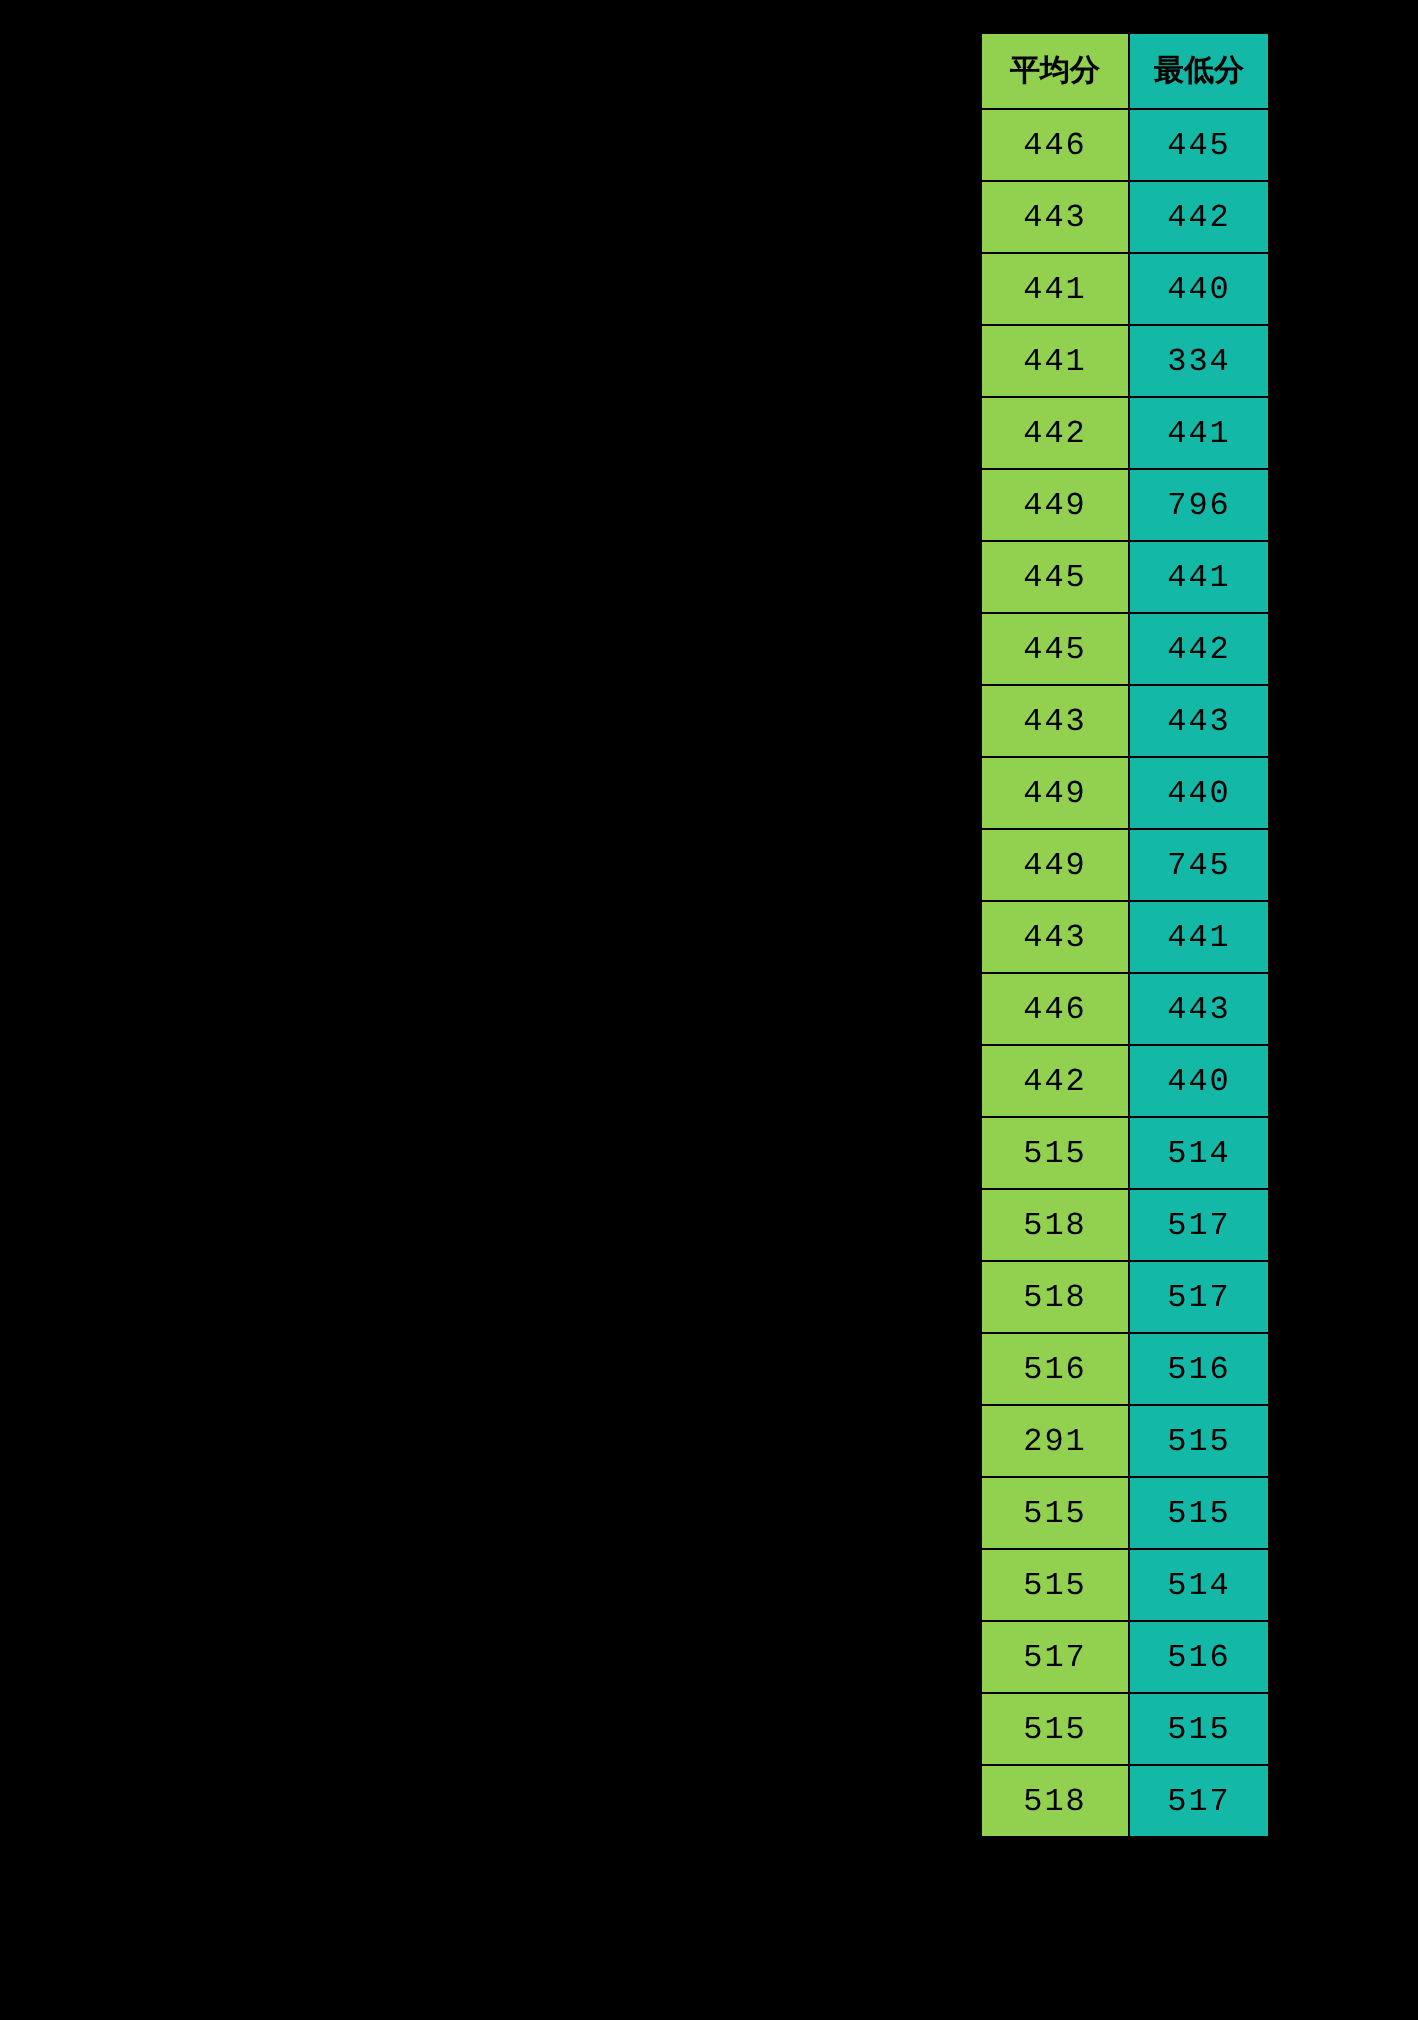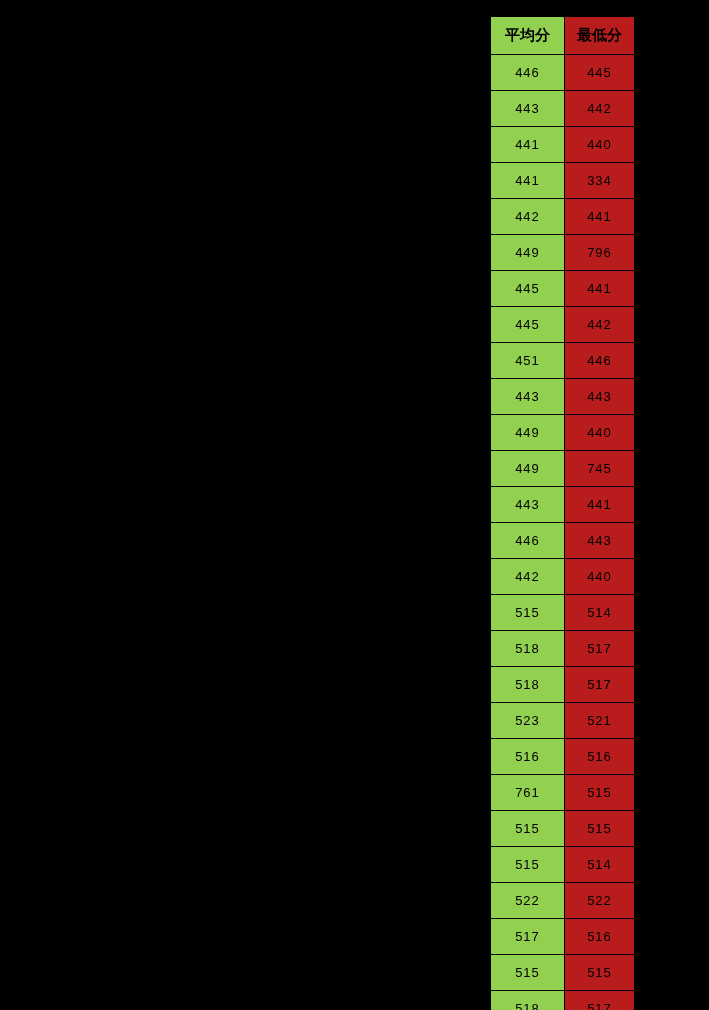--- a/index.html
+++ b/index.html
@@ -40,29 +40,29 @@
     height: 37px;
     font-family: "Liberation Serif", "DejaVu Serif", serif;
     font-size: 15px;
     font-weight: bold;
     color: #000000;
     letter-spacing: 0px;
   }
 
   #score-table tbody td {
     height: 35px;
-    font-family: Liberation Sans, sans-serif;
-    font-size: 13px;
+    font-family: Liberation Mono, monospace;
+    font-size: 16px;
     font-weight: normal;
     color: #000000;
     letter-spacing: 1px;
   }
 
   .cell-avg { background: #92D050; }
-  .cell-min { background: #b91c1c; }
+  .cell-min { background: #14b8a6; }
 </style>
 </head>
 <body>
 
 <table id="score-table">
   <colgroup>
     <col class="col-avg">
     <col class="col-min">
   </colgroup>
   <thead>
@@ -98,24 +98,20 @@
       </tr>
       <tr>
         <td class="cell-avg">445</td>
         <td class="cell-min">441</td>
       </tr>
       <tr>
         <td class="cell-avg">445</td>
         <td class="cell-min">442</td>
       </tr>
       <tr>
-        <td class="cell-avg">451</td>
-        <td class="cell-min">446</td>
-      </tr>
-      <tr>
         <td class="cell-avg">443</td>
         <td class="cell-min">443</td>
       </tr>
       <tr>
         <td class="cell-avg">449</td>
         <td class="cell-min">440</td>
       </tr>
       <tr>
         <td class="cell-avg">449</td>
         <td class="cell-min">745</td>
@@ -138,42 +134,34 @@
       </tr>
       <tr>
         <td class="cell-avg">518</td>
         <td class="cell-min">517</td>
       </tr>
       <tr>
         <td class="cell-avg">518</td>
         <td class="cell-min">517</td>
       </tr>
       <tr>
-        <td class="cell-avg">523</td>
-        <td class="cell-min">521</td>
-      </tr>
-      <tr>
         <td class="cell-avg">516</td>
         <td class="cell-min">516</td>
       </tr>
       <tr>
-        <td class="cell-avg">761</td>
+        <td class="cell-avg">291</td>
         <td class="cell-min">515</td>
       </tr>
       <tr>
         <td class="cell-avg">515</td>
         <td class="cell-min">515</td>
       </tr>
       <tr>
         <td class="cell-avg">515</td>
         <td class="cell-min">514</td>
-      </tr>
-      <tr>
-        <td class="cell-avg">522</td>
-        <td class="cell-min">522</td>
       </tr>
       <tr>
         <td class="cell-avg">517</td>
         <td class="cell-min">516</td>
       </tr>
       <tr>
         <td class="cell-avg">515</td>
         <td class="cell-min">515</td>
       </tr>
       <tr>

